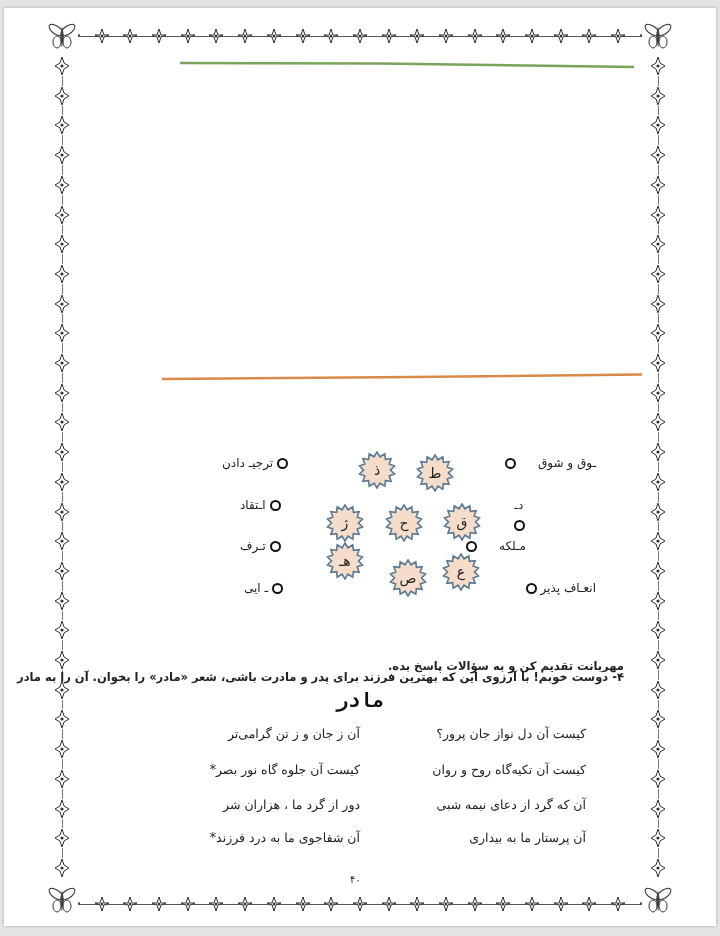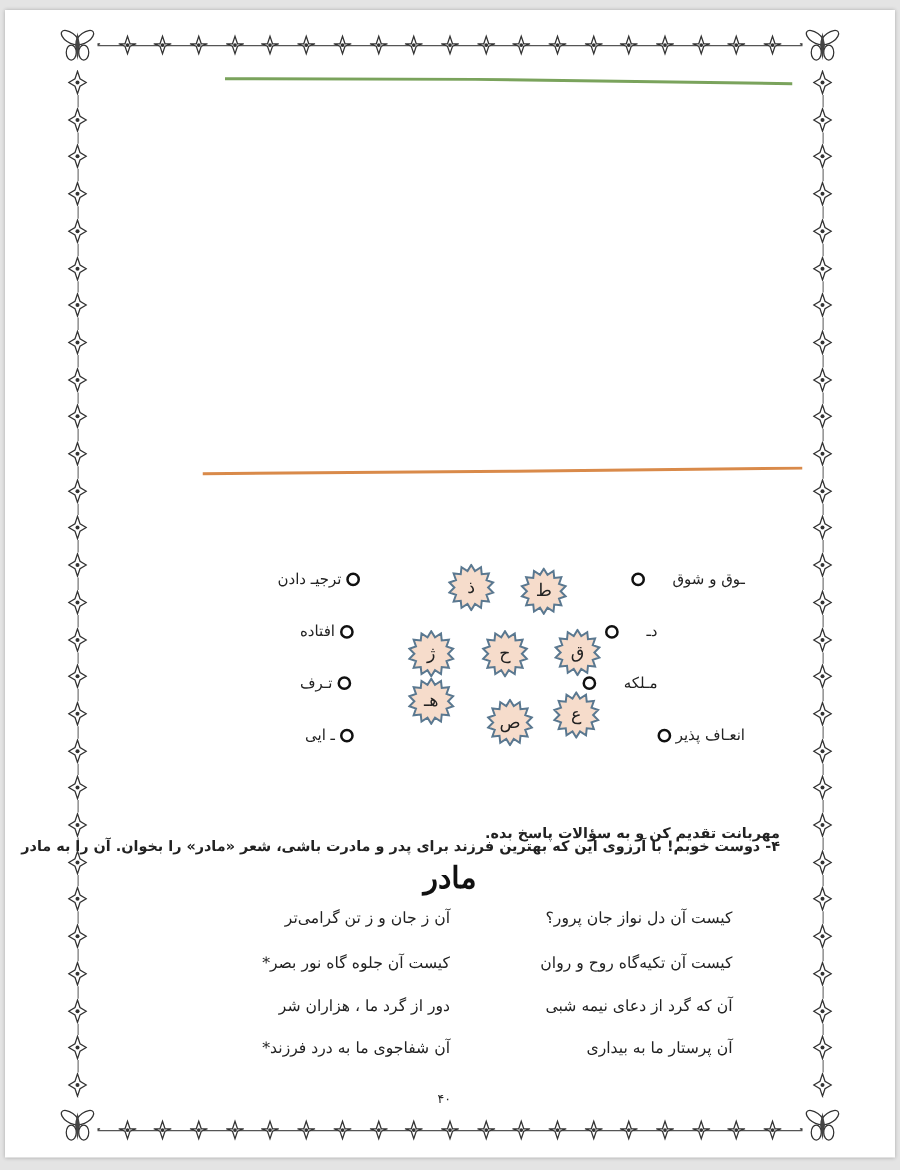--- a/index.html
+++ b/index.html
@@ -60,22 +60,22 @@
   .word.left { direction:rtl; }
   .word.right { direction:rtl;padding-left:18px; }
 
   .star { position:absolute; width:38px; height:38px; }
   .star span {
     position:absolute; left:0; top:0; width:38px; height:38px; display:flex; align-items:center; justify-content:center;
     font-family:"DejaVu Sans", sans-serif; font-size:14px; color:#222;
   }
 
   .title {
-    position:absolute; left:0; width:712px; top:680px; text-align:center; font-family:Liberation Serif, serif;
-    font-size:24px; font-weight:bold; color:#111;
+    position:absolute; left:0; width:712px; top:680px; text-align:center; font-family:Liberation Mono, monospace;
+    font-size:20px; font-weight:bold; color:#111;
   }
   .verse {
     position:absolute; font-family:"DejaVu Serif", serif; font-size:12.5px; color:#222; white-space:nowrap; direction:rtl;
   }
   .pagenum { position:absolute; left:346px; top:866px; font-size:10px; color:#222; }
 </style>
 </head>
 <body>
 
 <div class="page">
@@ -720,42 +720,42 @@
   <svg class="line-orange" viewBox="0 0 480 8" preserveAspectRatio="none">
     <path d="M0 6 L250 4 L480 1.5" stroke="#d98a4a" stroke-width="2.4" fill="none"></path>
   </svg>
 
 
   <div class="word right" style="right:120px; top:448px;">
     <span>ـوق و شوق</span>
       <span style="width:14px"></span>
     <span class="dot"></span>
   </div>
-  <div class="word right" style="right:190px; top:490px;">
+  <div class="word right" style="right:190px; top:490px;flex-direction:column;">
     <span>دـ</span>
       <span style="width:14px"></span>
     <span class="dot"></span>
   </div>
   <div class="word right" style="right:190px; top:531px;">
     <span>مـلکه</span>
       <span style="width:14px"></span>
     <span class="dot"></span>
   </div>
   <div class="word right" style="right:120px; top:573px;">
     <span>انعـاف پذیر</span>
     <span class="dot"></span>
   </div>
 
   <div class="word left" style="left:218px; top:448px;">
     <span class="dot"></span>
     <span>ترجیـ دادن</span>
   </div>
   <div class="word left" style="left:236px; top:490px;">
     <span class="dot"></span>
-    <span>افتاده</span>
+    <span>اـتقاد</span>
   </div>
   <div class="word left" style="left:236px; top:531px;">
     <span class="dot"></span>
     <span>تـرف</span>
   </div>
   <div class="word left" style="left:240px; top:573px;">
     <span class="dot"></span>
     <span>ـ ایی</span>
   </div>
 

